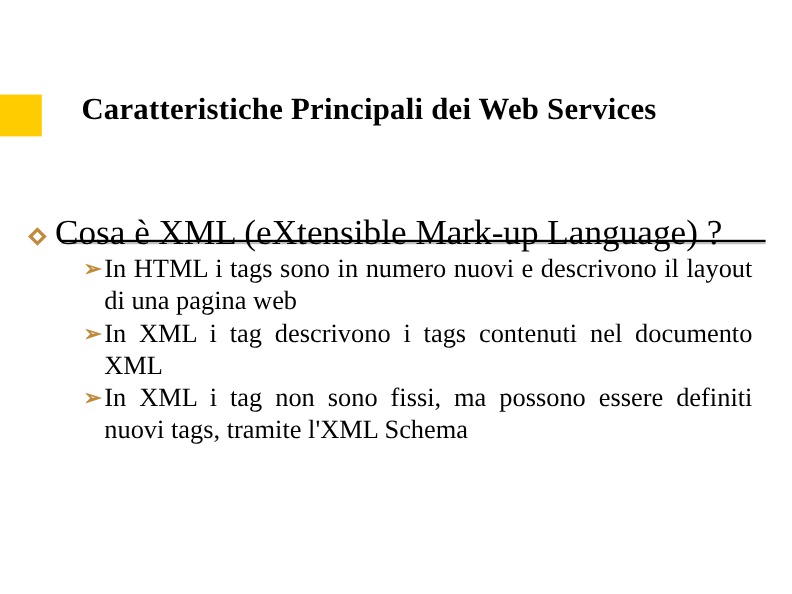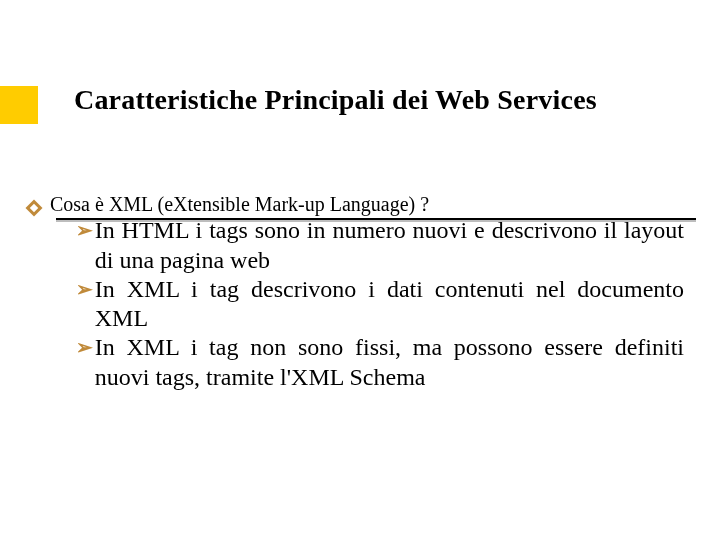--- a/index.html
+++ b/index.html
@@ -49,22 +49,22 @@
     box-shadow: 0 2px 0 0 #bdbdbd;
   }
   .body {
     position: absolute;
     top: 192px;
     left: 26px;
     right: 26px;
   }
   .level1 {
     display: flex;
-    align-items: flex-end;
-    font-size: 20px;
+    align-items: center;
+    font-size: 32px;
     line-height: 1.22;
   }
   .diamond-bullet {
     position: relative;
     width: 16px;
     height: 16px;
     margin-top: 6px;
     margin-right: 8px;
     flex: 0 0 auto;
   }
@@ -137,21 +137,21 @@
       <span>Cosa è XML (eXtensible Mark-up Language) ?</span>
     </div>
 
     <div class="level2-block">
       <div class="level2">
         <span class="arrow-bullet">➢</span>
         <span class="level2-text">In HTML i tags sono in numero nuovi e descrivono il layout di una pagina web</span>
       </div>
       <div class="level2">
         <span class="arrow-bullet">➢</span>
-        <span class="level2-text">In XML i tag descrivono i dati contenuti nel documento XML</span>
+        <span class="level2-text">In XML i tag descrivono i tags contenuti nel documento XML</span>
       </div>
       <div class="level2">
         <span class="arrow-bullet">➢</span>
         <span class="level2-text">In XML i tag non sono fissi, ma possono essere definiti nuovi tags, tramite l'XML Schema</span>
       </div>
     </div>
 
   </div>
 
 </div>

